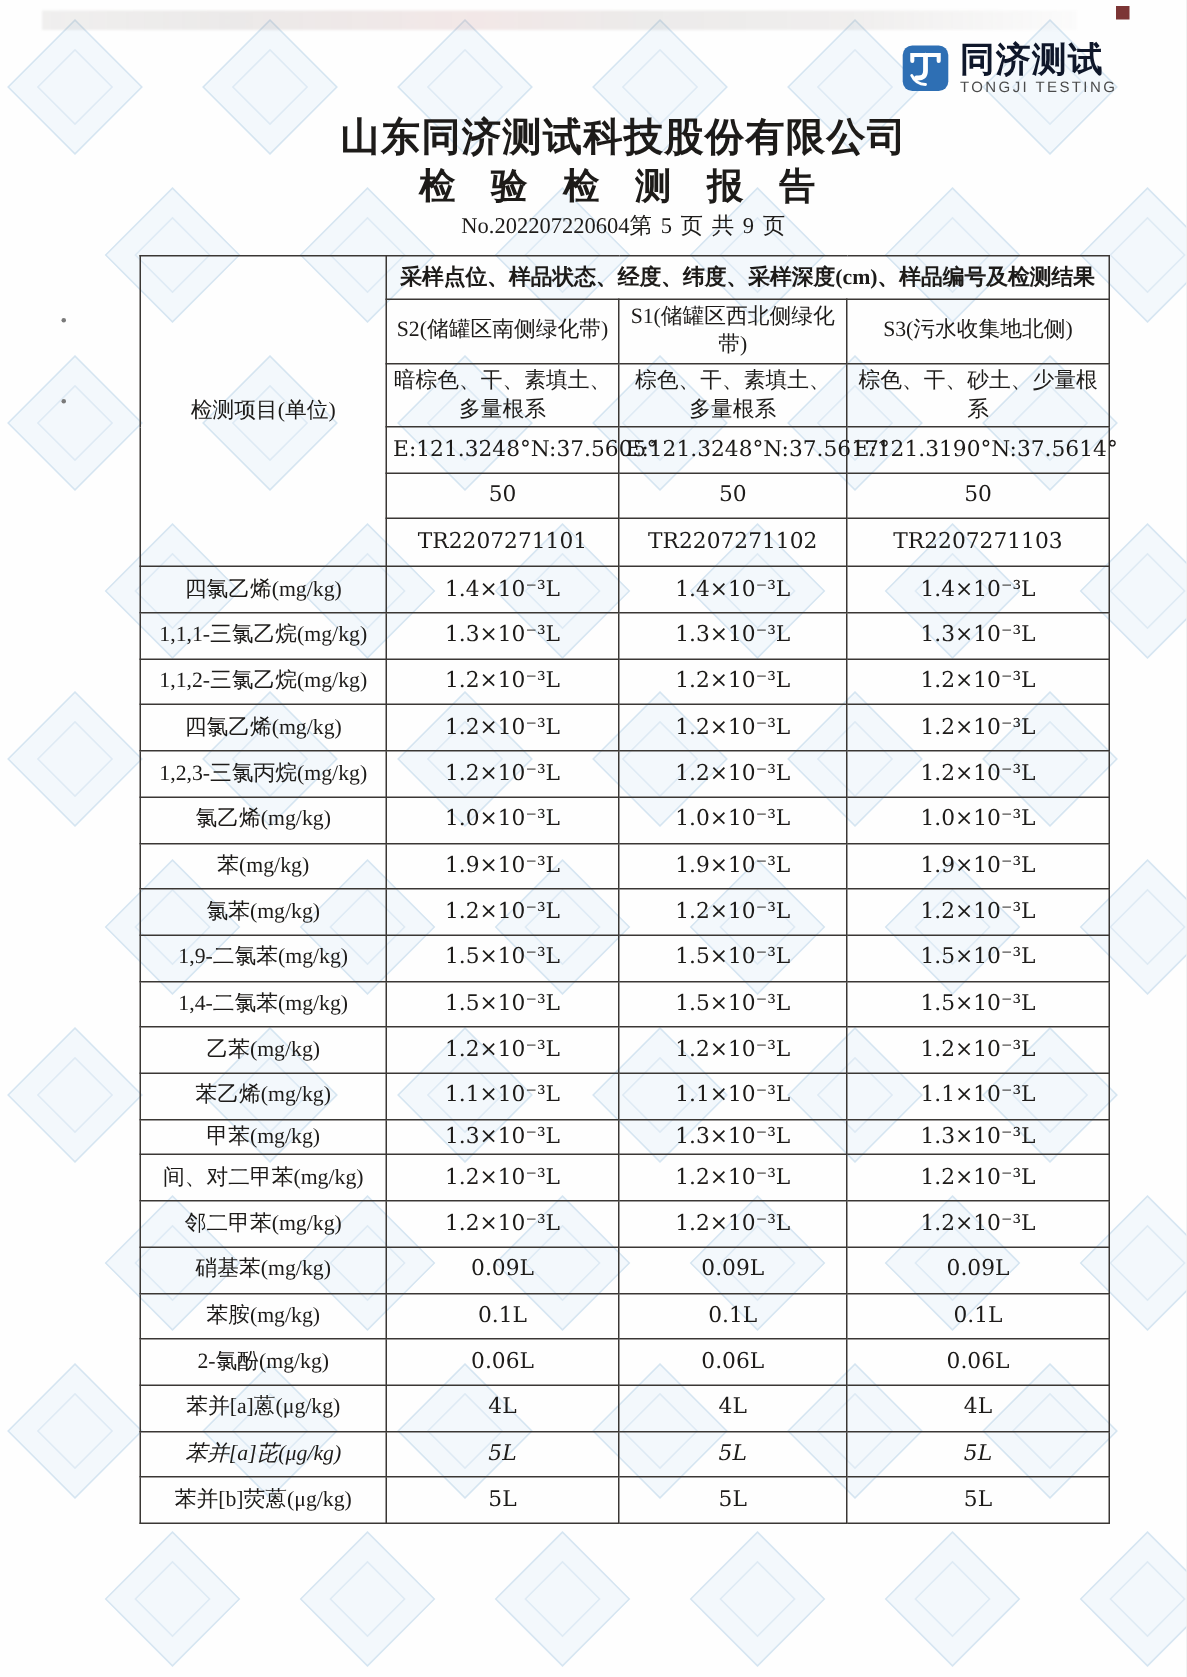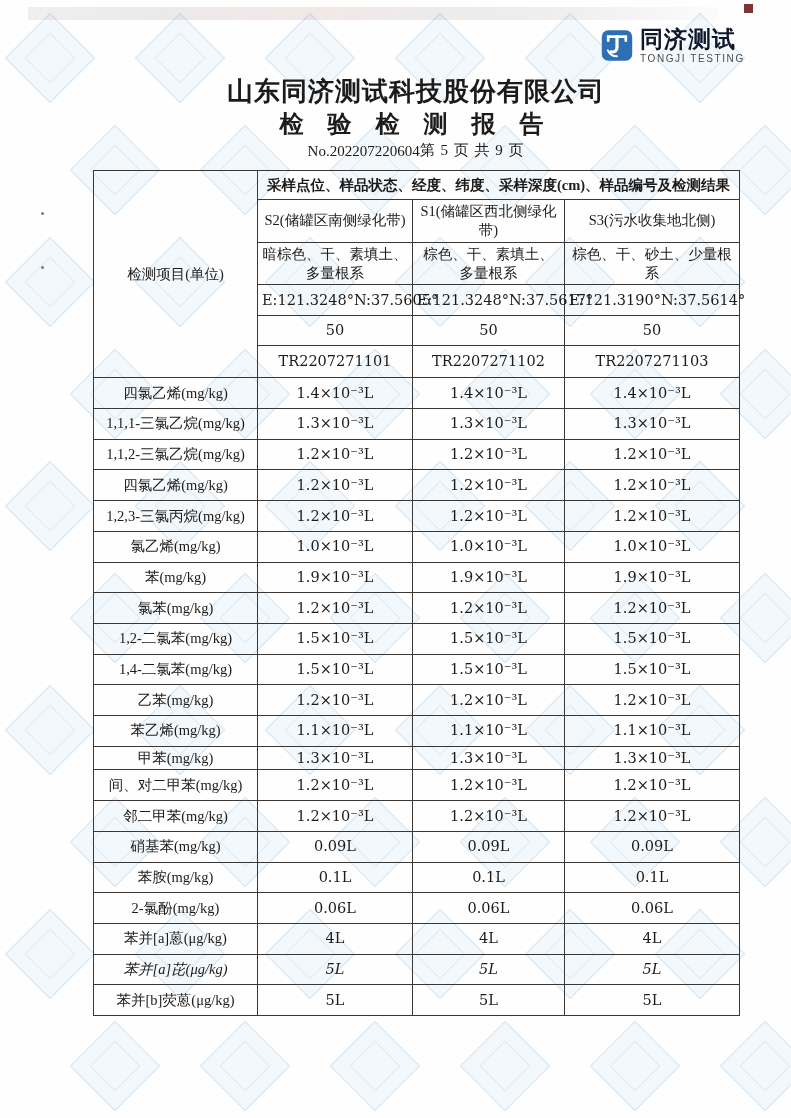--- a/index.html
+++ b/index.html
@@ -340,21 +340,21 @@
             <td class="result-cell">1.9×10⁻³L</td>
             <td class="result-cell">1.9×10⁻³L</td>
           </tr>
           <tr style="height: 30.7px;">
             <td class="analyte-name-cell">氯苯(mg/kg)</td>
             <td class="result-cell">1.2×10⁻³L</td>
             <td class="result-cell">1.2×10⁻³L</td>
             <td class="result-cell">1.2×10⁻³L</td>
           </tr>
           <tr style="height: 30.7px;">
-            <td class="analyte-name-cell">1,2-二氯苯(mg/kg)</td>
+            <td class="analyte-name-cell">1,9-二氯苯(mg/kg)</td>
             <td class="result-cell">1.5×10⁻³L</td>
             <td class="result-cell">1.5×10⁻³L</td>
             <td class="result-cell">1.5×10⁻³L</td>
           </tr>
           <tr style="height: 30.7px;">
             <td class="analyte-name-cell">1,4-二氯苯(mg/kg)</td>
             <td class="result-cell">1.5×10⁻³L</td>
             <td class="result-cell">1.5×10⁻³L</td>
             <td class="result-cell">1.5×10⁻³L</td>
           </tr>

